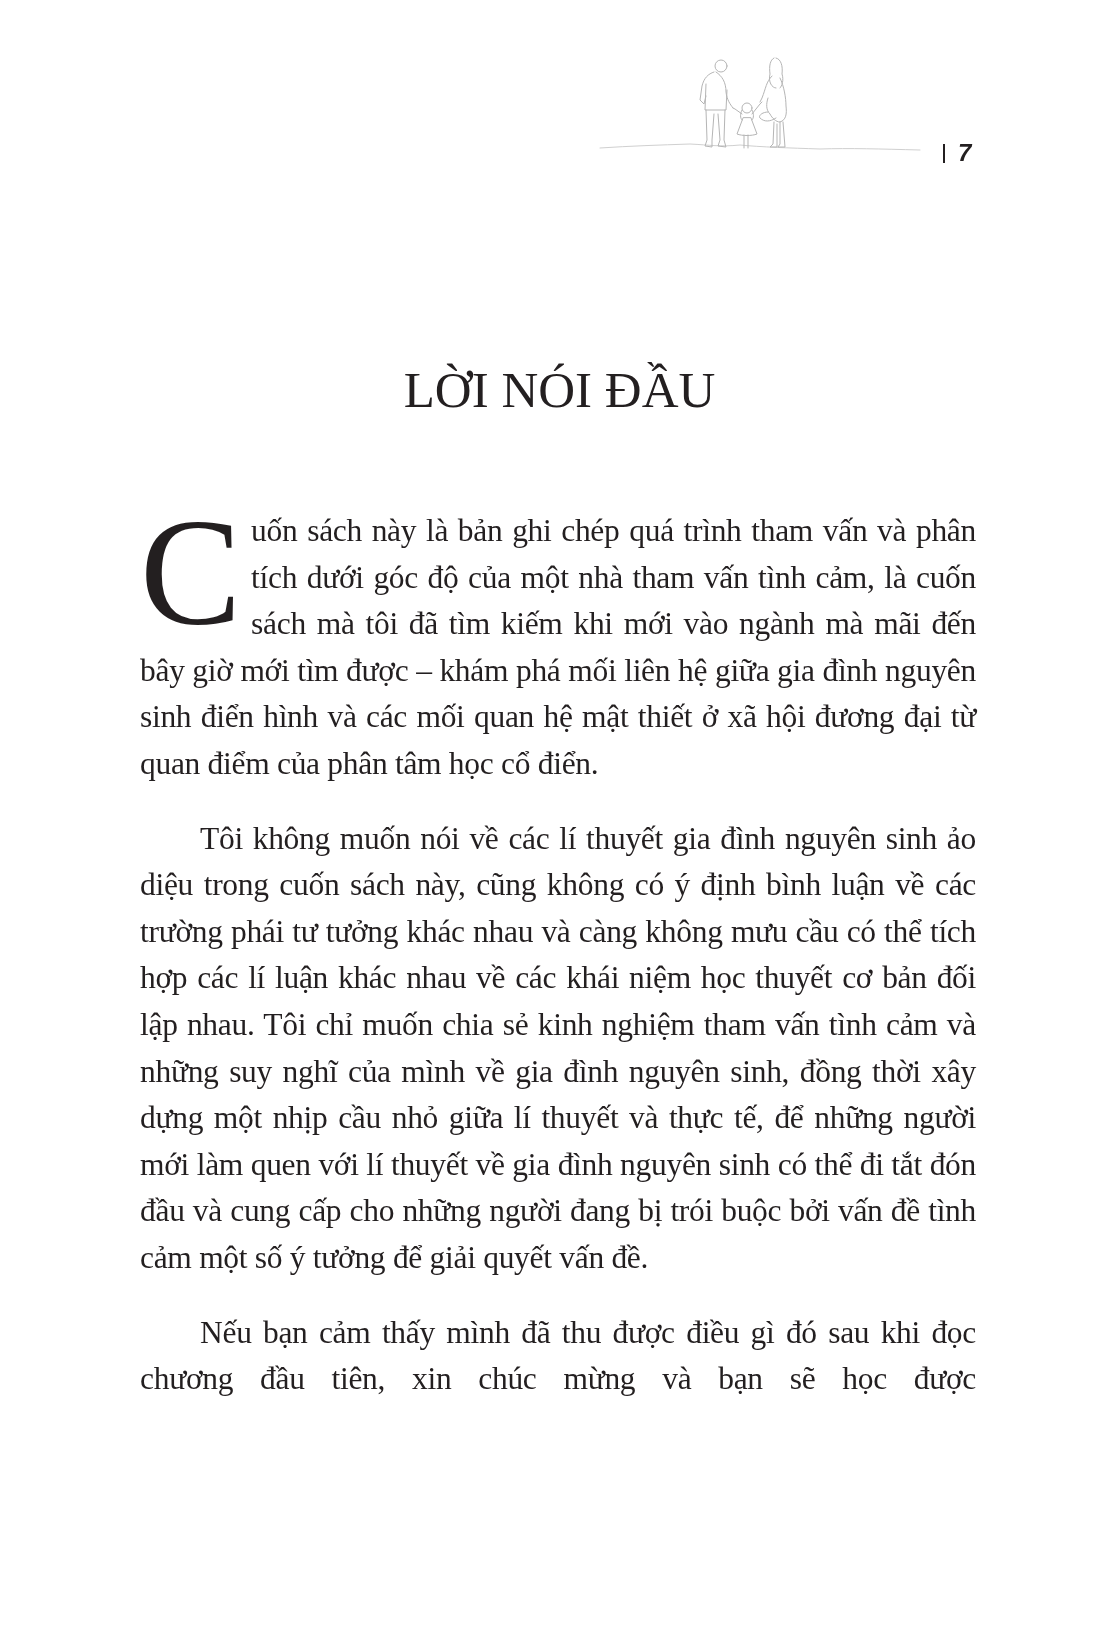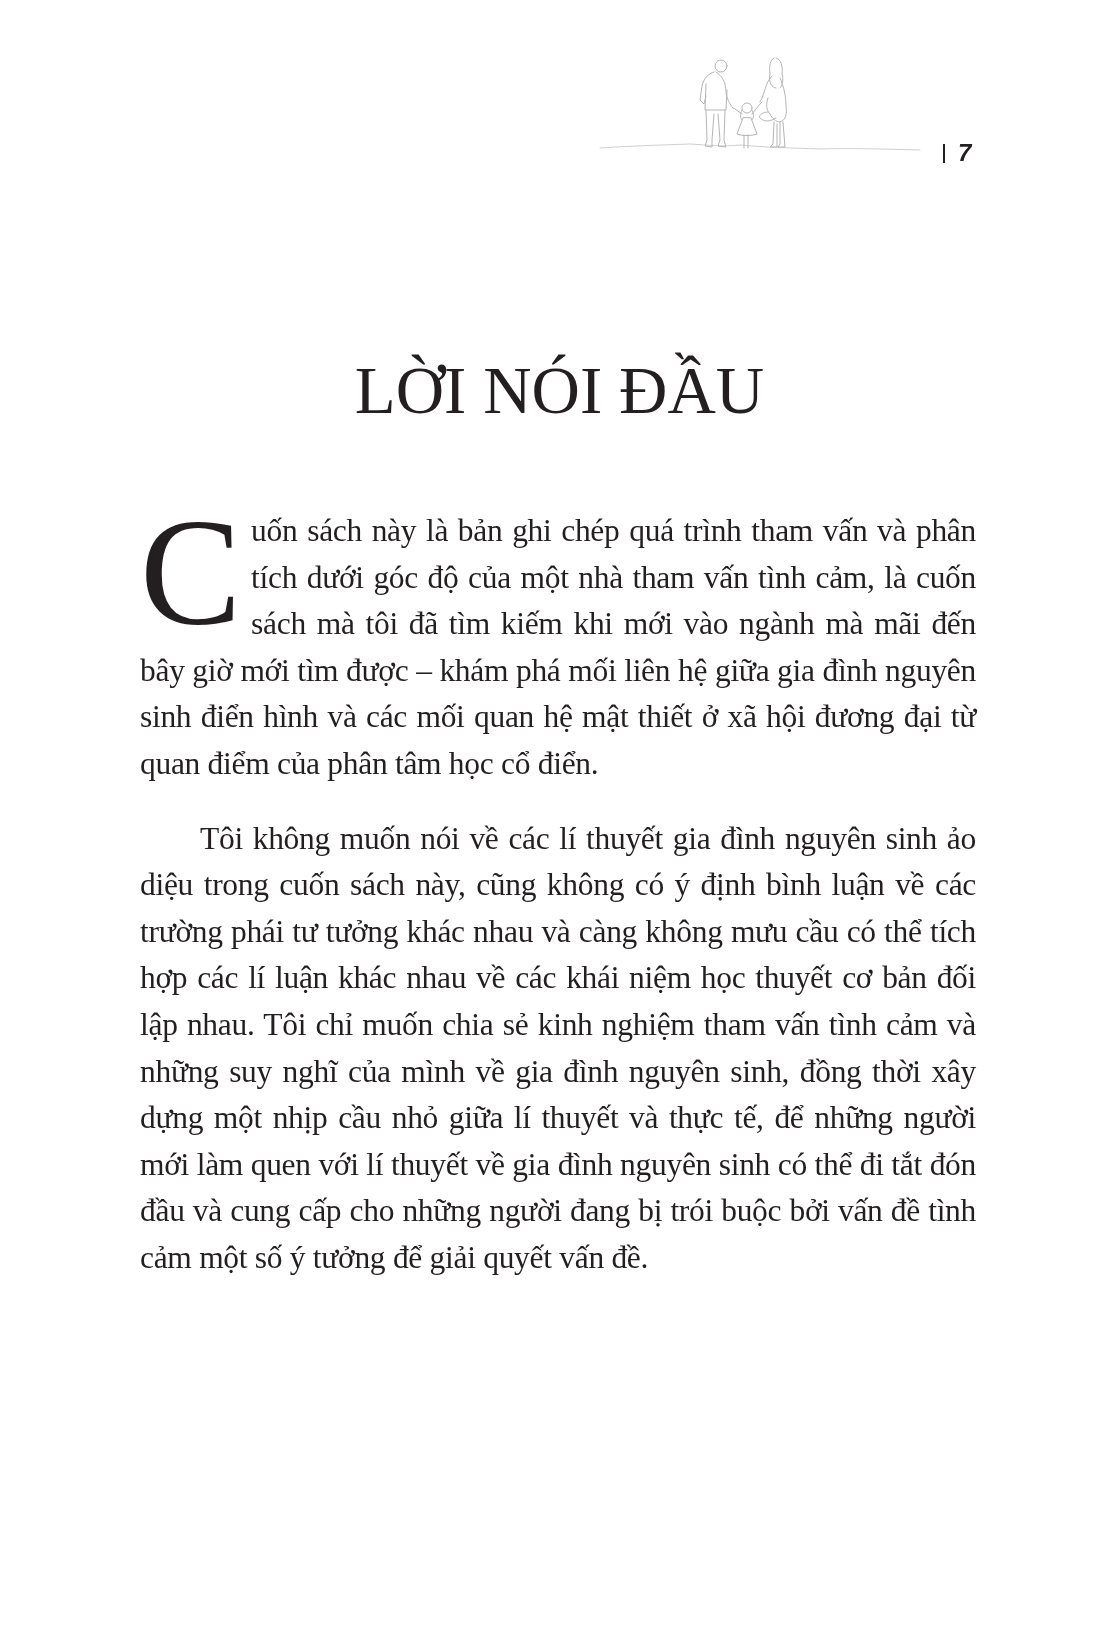--- a/index.html
+++ b/index.html
@@ -44,21 +44,21 @@
       line-height: 26px;
       color: #231f20;
     }
     .chapter-title {
       position: absolute;
       left: 0;
       top: 360px;
       width: 1119px;
       text-align: center;
       font-family: "Liberation Serif", "DejaVu Serif", serif;
-      font-size: 67px;
+      font-size: 51px;
       line-height: 60px;
       font-weight: normal;
       letter-spacing: 0px;
       color: #231f20;
       margin: 0;
     }
     .body-text {
       position: absolute;
       left: 140px;
       top: 508px;
@@ -131,13 +131,14 @@
   <span class="page-number">7</span>
 </div>
 
 <h1 class="chapter-title">LỜI NÓI ĐẦU</h1>
 
 <div class="body-text">
   <p class="para">
     <span class="dropcap">C</span><span>uốn sách này là bản ghi chép quá trình tham vấn và phân tích dưới góc độ của một nhà tham vấn tình cảm, là cuốn sách mà tôi đã tìm kiếm khi mới vào ngành mà mãi đến bây giờ mới tìm được – khám phá mối liên hệ giữa gia đình nguyên sinh điển hình và các mối quan hệ mật thiết ở xã hội đương đại từ quan điểm của phân tâm học cổ điển.</span>
   </p>
   <p class="para indent">Tôi không muốn nói về các lí thuyết gia đình nguyên sinh ảo diệu trong cuốn sách này, cũng không có ý định bình luận về các trường phái tư tưởng khác nhau và càng không mưu cầu có thể tích hợp các lí luận khác nhau về các khái niệm học thuyết cơ bản đối lập nhau. Tôi chỉ muốn chia sẻ kinh nghiệm tham vấn tình cảm và những suy nghĩ của mình về gia đình nguyên sinh, đồng thời xây dựng một nhịp cầu nhỏ giữa lí thuyết và thực tế, để những người mới làm quen với lí thuyết về gia đình nguyên sinh có thể đi tắt đón đầu và cung cấp cho những người đang bị trói buộc bởi vấn đề tình cảm một số ý tưởng để giải quyết vấn đề.</p>
+  <p class="para indent para-last-line-justify">Nếu bạn cảm thấy mình đã thu được điều gì đó sau khi đọc chương đầu tiên, xin chúc mừng và bạn sẽ học được</p>
 </div>
 
 </body></html>

